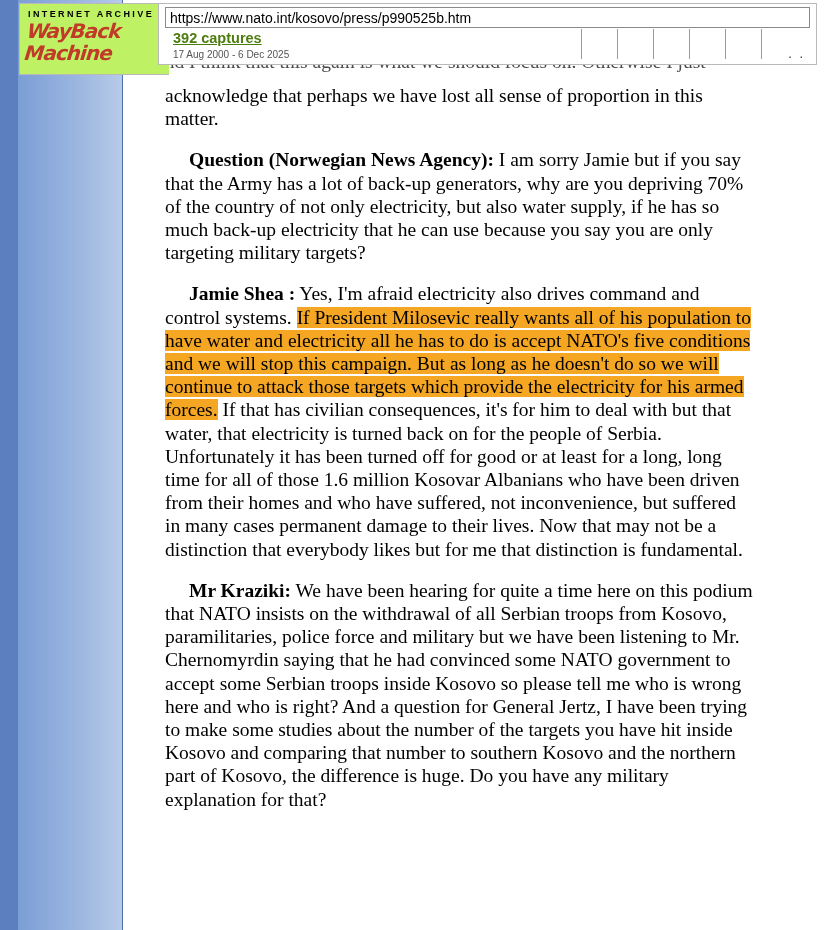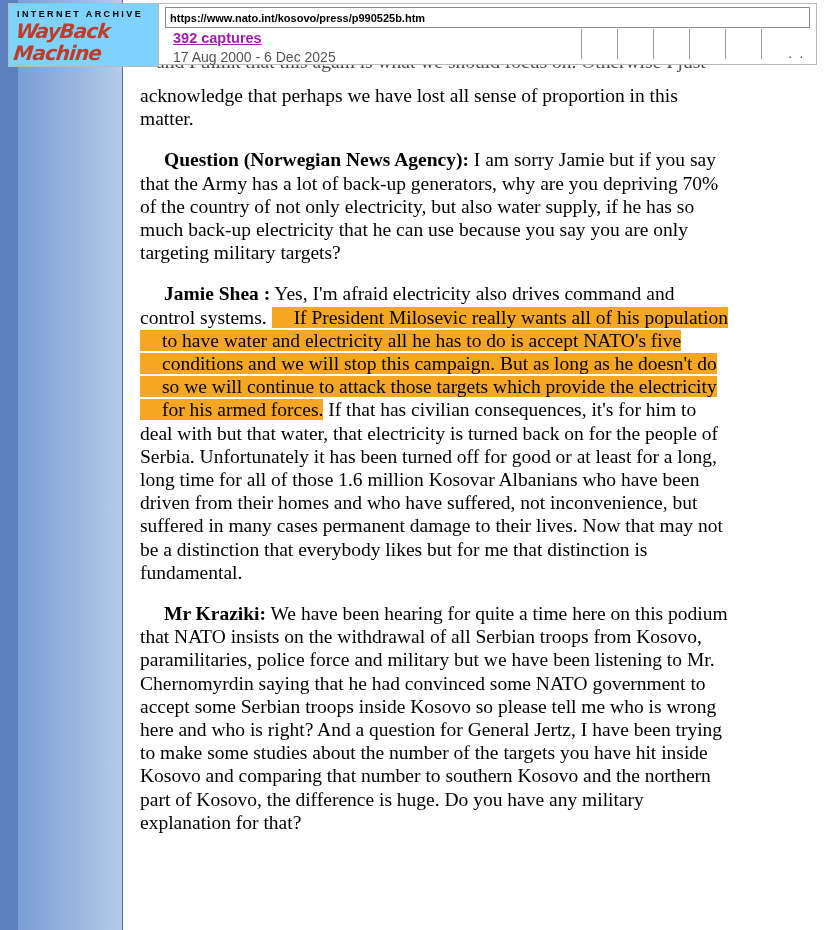--- a/index.html
+++ b/index.html
@@ -39,42 +39,41 @@
     top: 0; left: 122px;
     width: 703px; height: 930px;
     background: #ffffff;
     border-left: 1px solid #4f6fae;
   }
 
   
   .doc {
     position: absolute;
     top: 0;
-    left: 140px;
+    left: 165px;
     width: 590px;
     font-family: "Liberation Serif", serif;
     font-size: 19.5px;
     line-height: 23.2px;
     color: #000000;
   }
   .doc p {
     margin: 0 0 18px 0;
     text-align: left;
   }
   .doc p.first {
     margin-top: 0;
   }
   .speaker {
     font-weight: bold;
     margin-left: 24px;
   }
   .hl {
     background: #f5a623;
     box-decoration-break: clone;
-    padding-left: 22px;
     -webkit-box-decoration-break: clone;
   }
 
   
   .doc-top-clip {
     position: absolute;
     top: 0; left: 122px;
     width: 703px; height: 84px;
     overflow: hidden;
   }
@@ -83,24 +82,24 @@
   .wayback {
     position: absolute;
     top: 0; left: 0;
     width: 825px;
     height: 78px;
     z-index: 50;
     pointer-events: none;
   }
   .wb-logo-box {
     position: absolute;
-    top: 3px; left: 8px;
+    top: 3px; left: 19px;
     width: 150px;
-    height: 64px;
-    background: #7dd3fc;
+    height: 72px;
+    background: #bef264;
     border: 1px solid #b9b9b9;
     border-right: none;
     box-sizing: border-box;
     pointer-events: auto;
   }
   .wb-ia-text {
     font-family: "Liberation Sans", sans-serif;
     font-size: 9px;
     letter-spacing: 2.4px;
     color: #000;
@@ -132,43 +131,42 @@
   }
   .wb-urlbar {
     position: absolute;
     top: 3px; left: 6px;
     width: 645px;
     height: 21px;
     border: 1px solid #8a8a8a;
     background: #ffffff;
     box-sizing: border-box;
     font-family: "Liberation Sans", sans-serif;
-    font-size: 11px;
+    font-size: 14px;
     color: #000;
     padding: 2px 4px;
     line-height: 16px;
     white-space: nowrap;
     overflow: hidden;
-    font-weight: bold;
   }
   .wb-captures {
     position: absolute;
     top: 26px; left: 14px;
     font-family: "Liberation Sans", sans-serif;
     font-size: 14.5px;
     font-weight: bold;
-    color: #a21caf;
+    color: #4d7c0f;
     text-decoration: underline;
     cursor: pointer;
   }
   .wb-daterange {
     position: absolute;
     top: 45px; left: 14px;
     font-family: "Liberation Sans", sans-serif;
-    font-size: 14px;
+    font-size: 10px;
     color: #555;
   }
   
   .wb-timeline {
     position: absolute;
     top: 26px; left: 420px;
     width: 230px;
     height: 33px;
   }
   .wb-tick {

